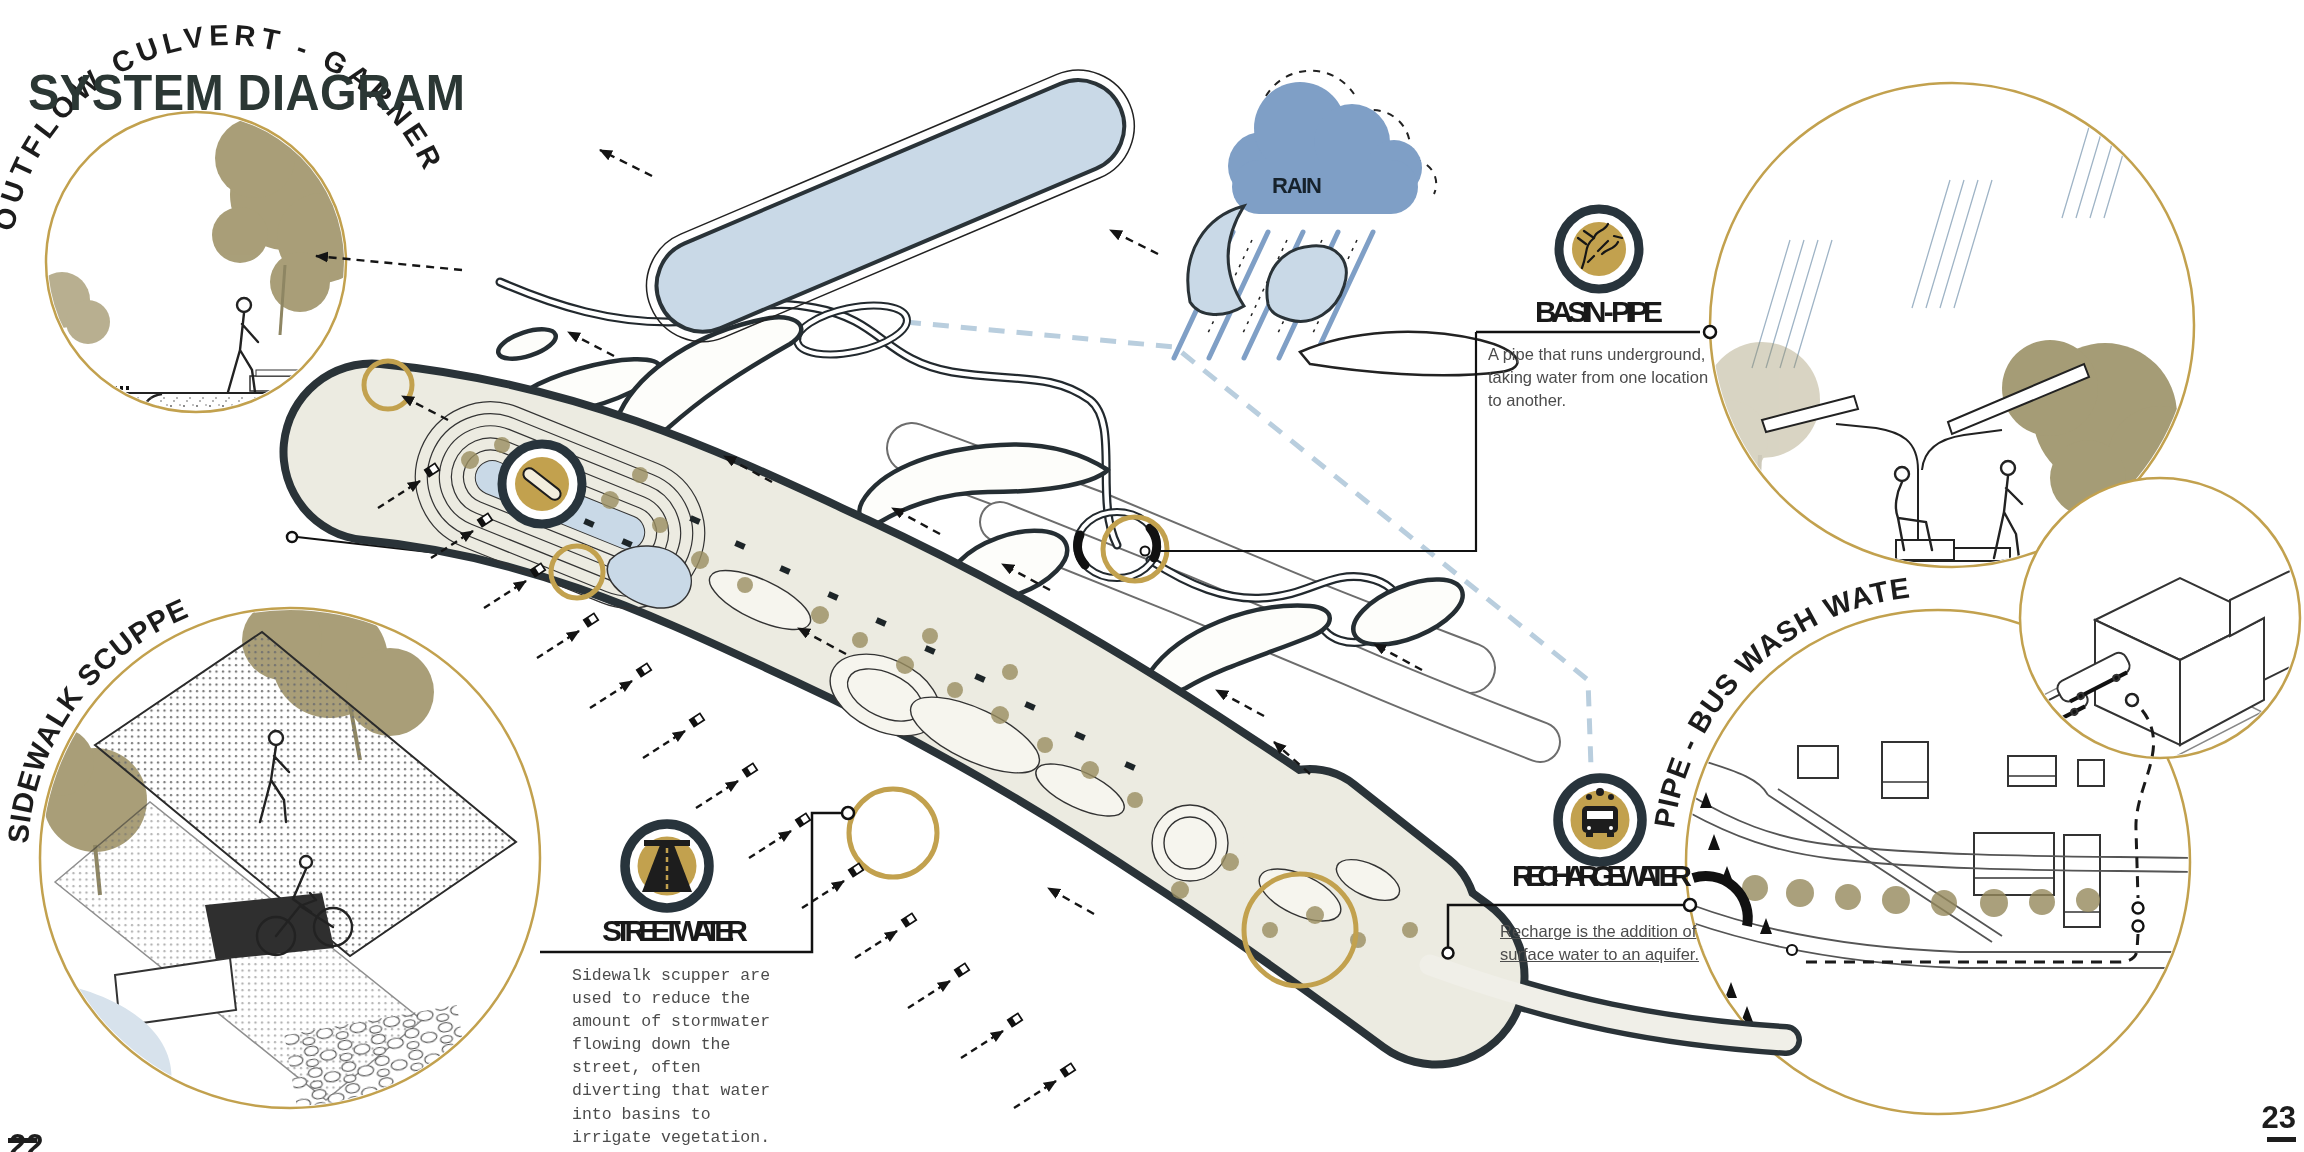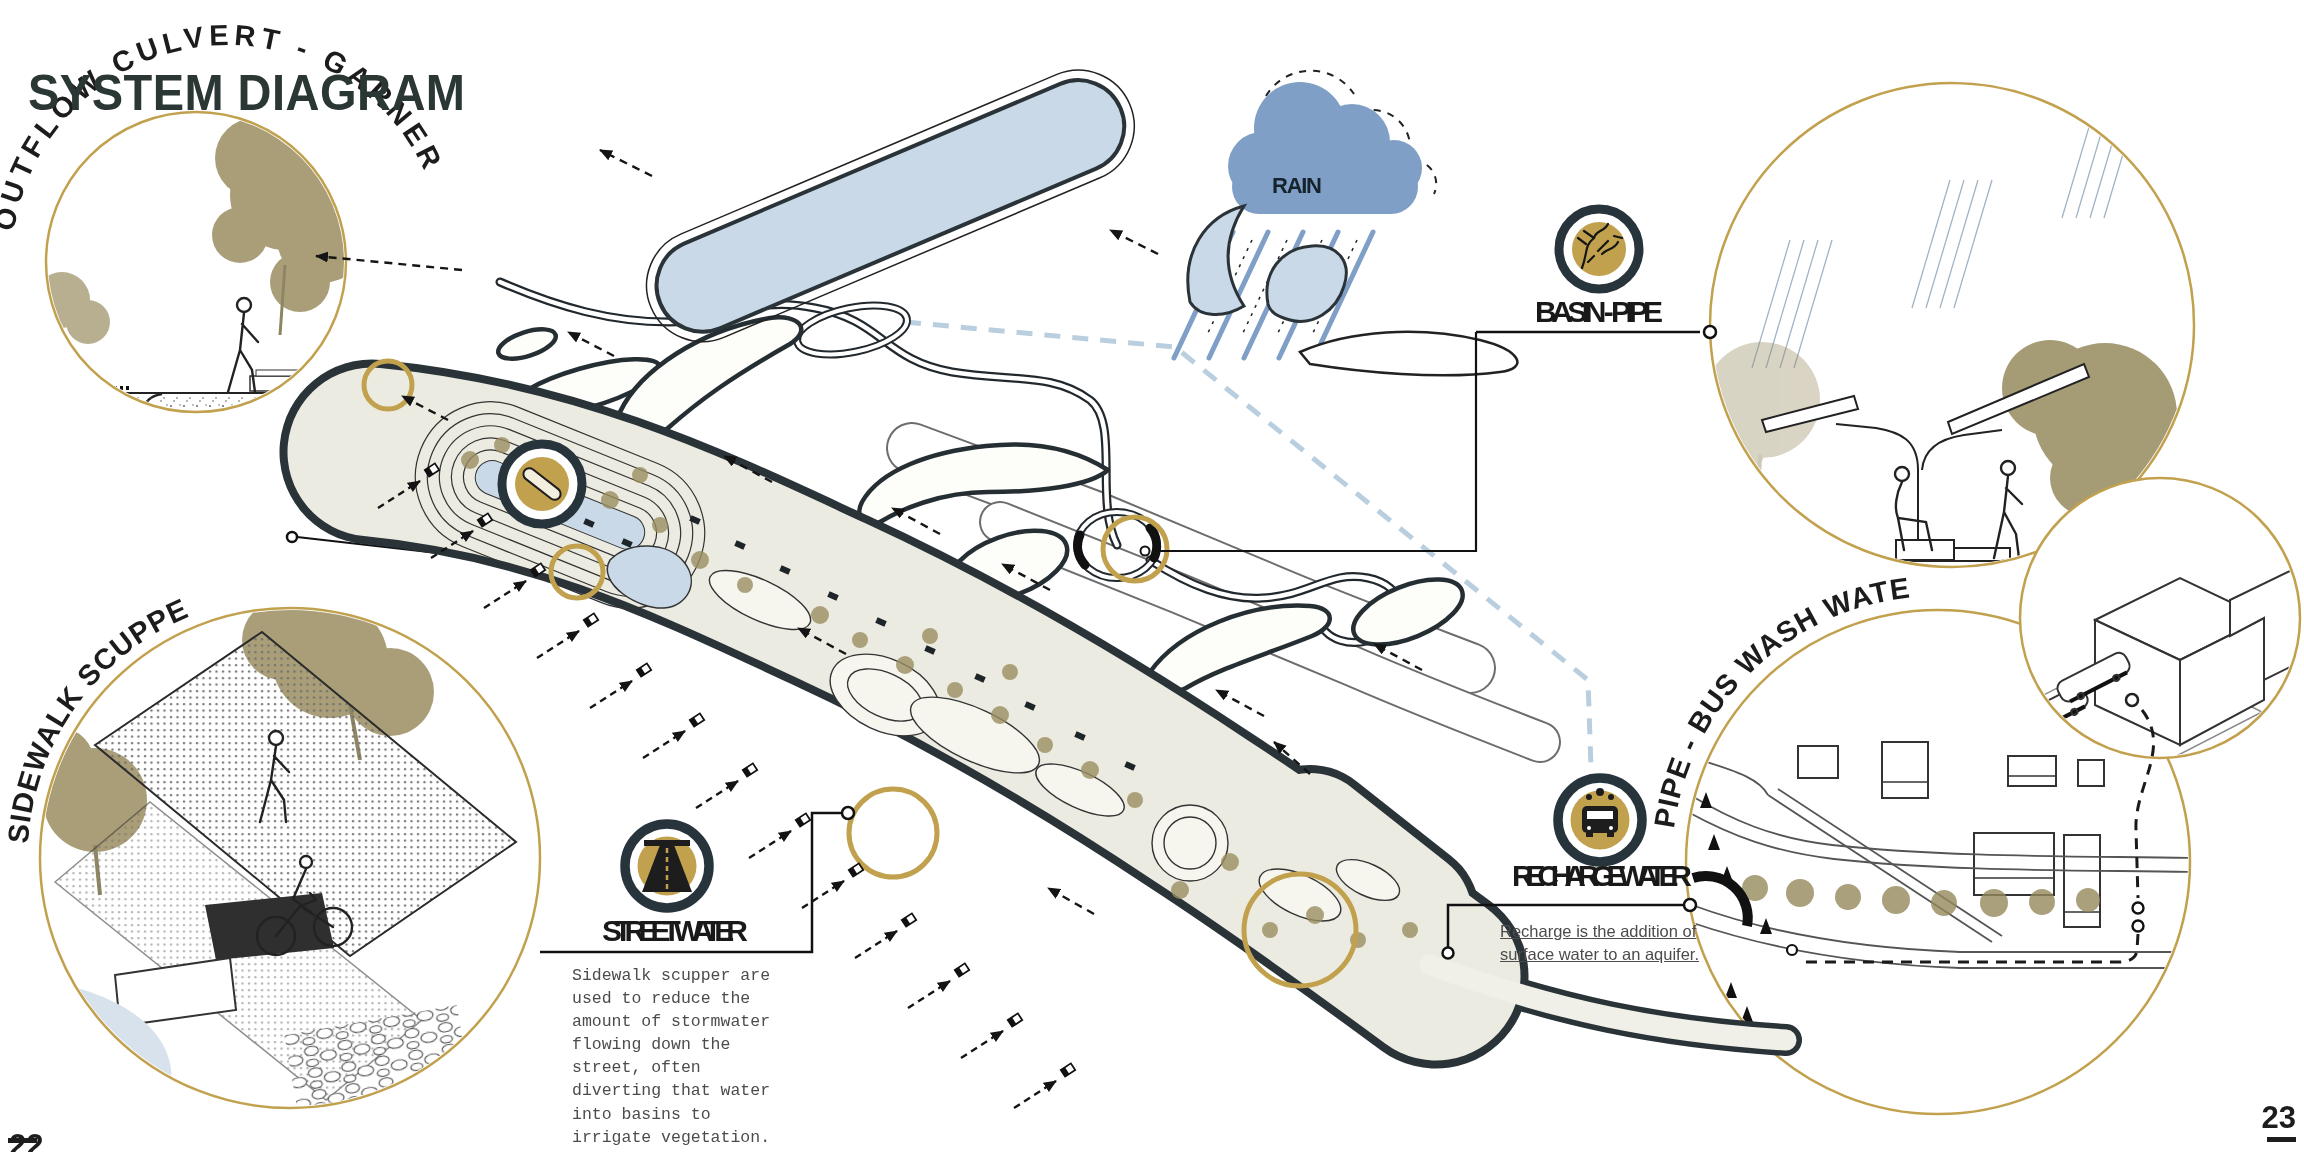--- a/index.html
+++ b/index.html
@@ -553,20 +553,21 @@
   </g>
 </g>
 
 <text class="curvetxt" letter-spacing="5" font-size="30">
   <textPath href="#arc-outflow">OUTFLOW CULVERT - GARNER LANE</textPath>
 </text>
 </svg>
 
 <h1 class="title">SYSTEM DIAGRAM</h1>
 
+<div class="desc" style="left:1488px;top:343px;width:228px;">A pipe that runs underground, taking water from one location to another.</div>
 
 <div class="desc" style="left:572px;top:964px;width:212px;font-family:Liberation Mono, monospace;">Sidewalk scupper are used to reduce the amount of stormwater flowing down the street, often diverting that water into basins to irrigate vegetation.</div>
 
 <div class="desc" style="left:1500px;top:920px;width:205px;text-decoration:underline;">Recharge is the addition of surface water to an aquifer.</div>
 
 <div class="pageno" style="left:9px;top:1128px;">22</div>
 <div class="pagebar" style="left:8px;top:1138px;width:29px;"></div>
 
 <div class="pageno" style="left:2258px;top:1100px;width:38px;text-align:right;">23</div>
 <div class="pagebar" style="left:2267px;top:1137px;width:29px;"></div>

